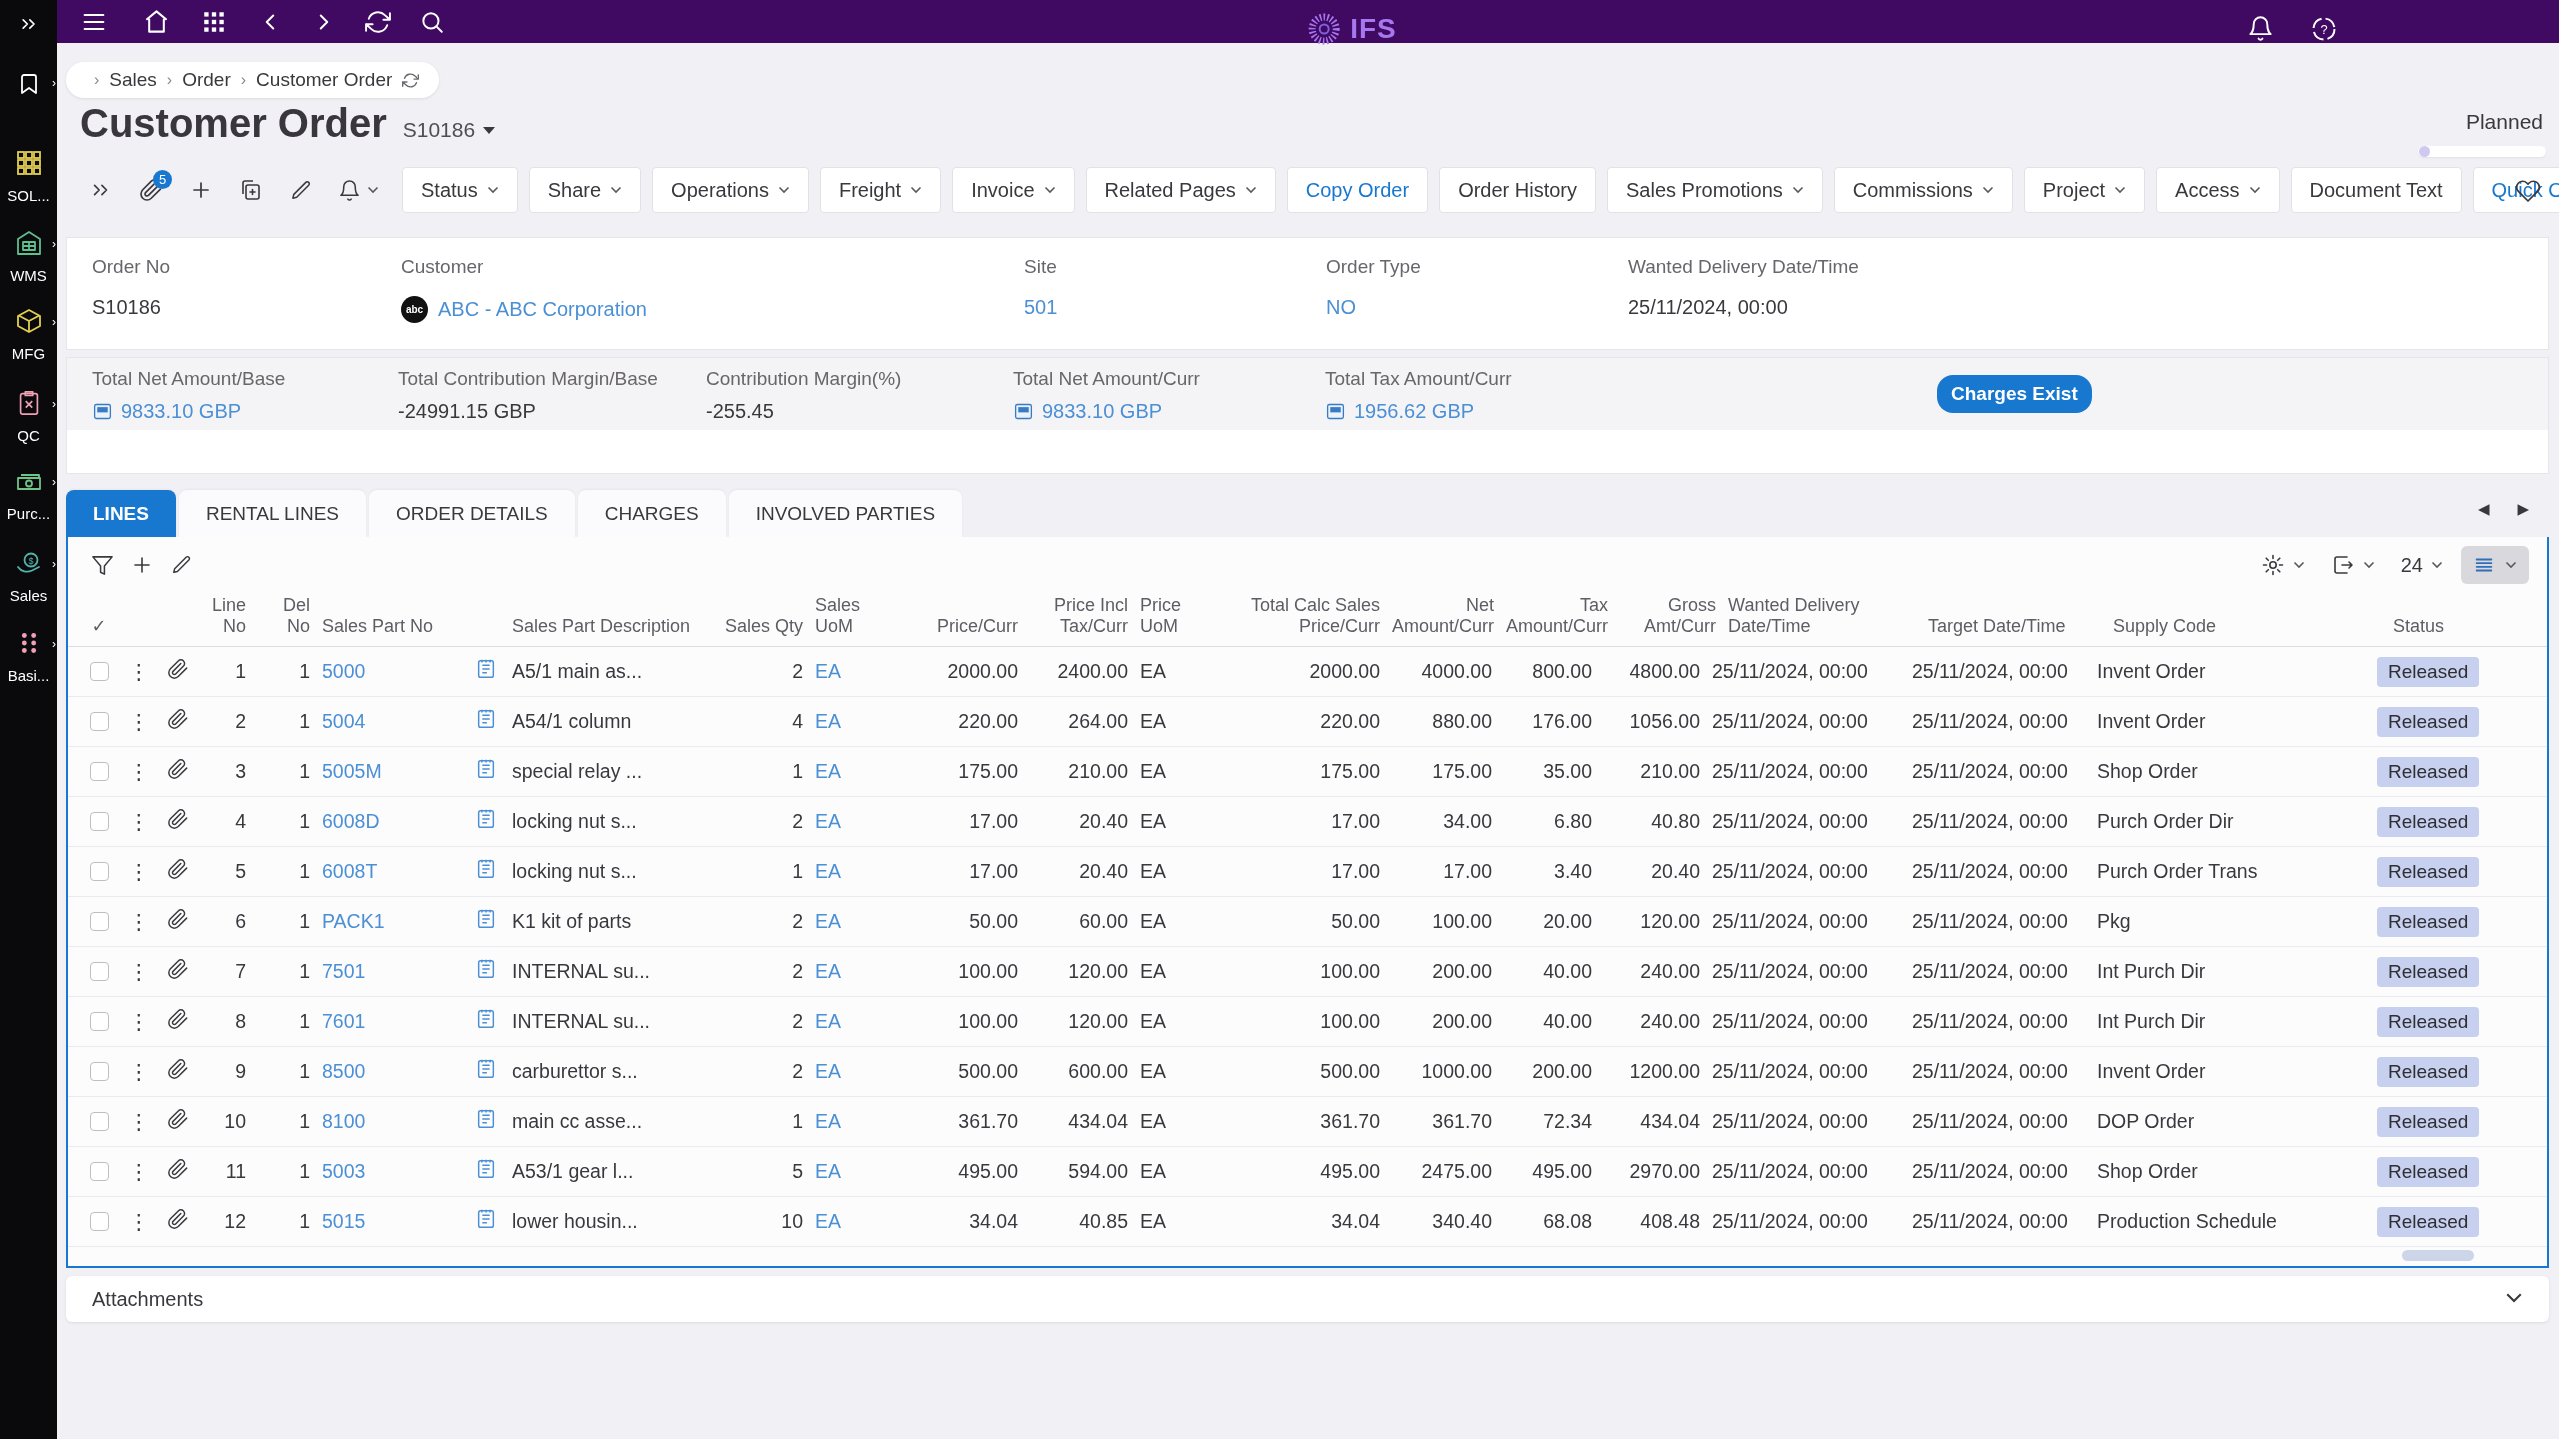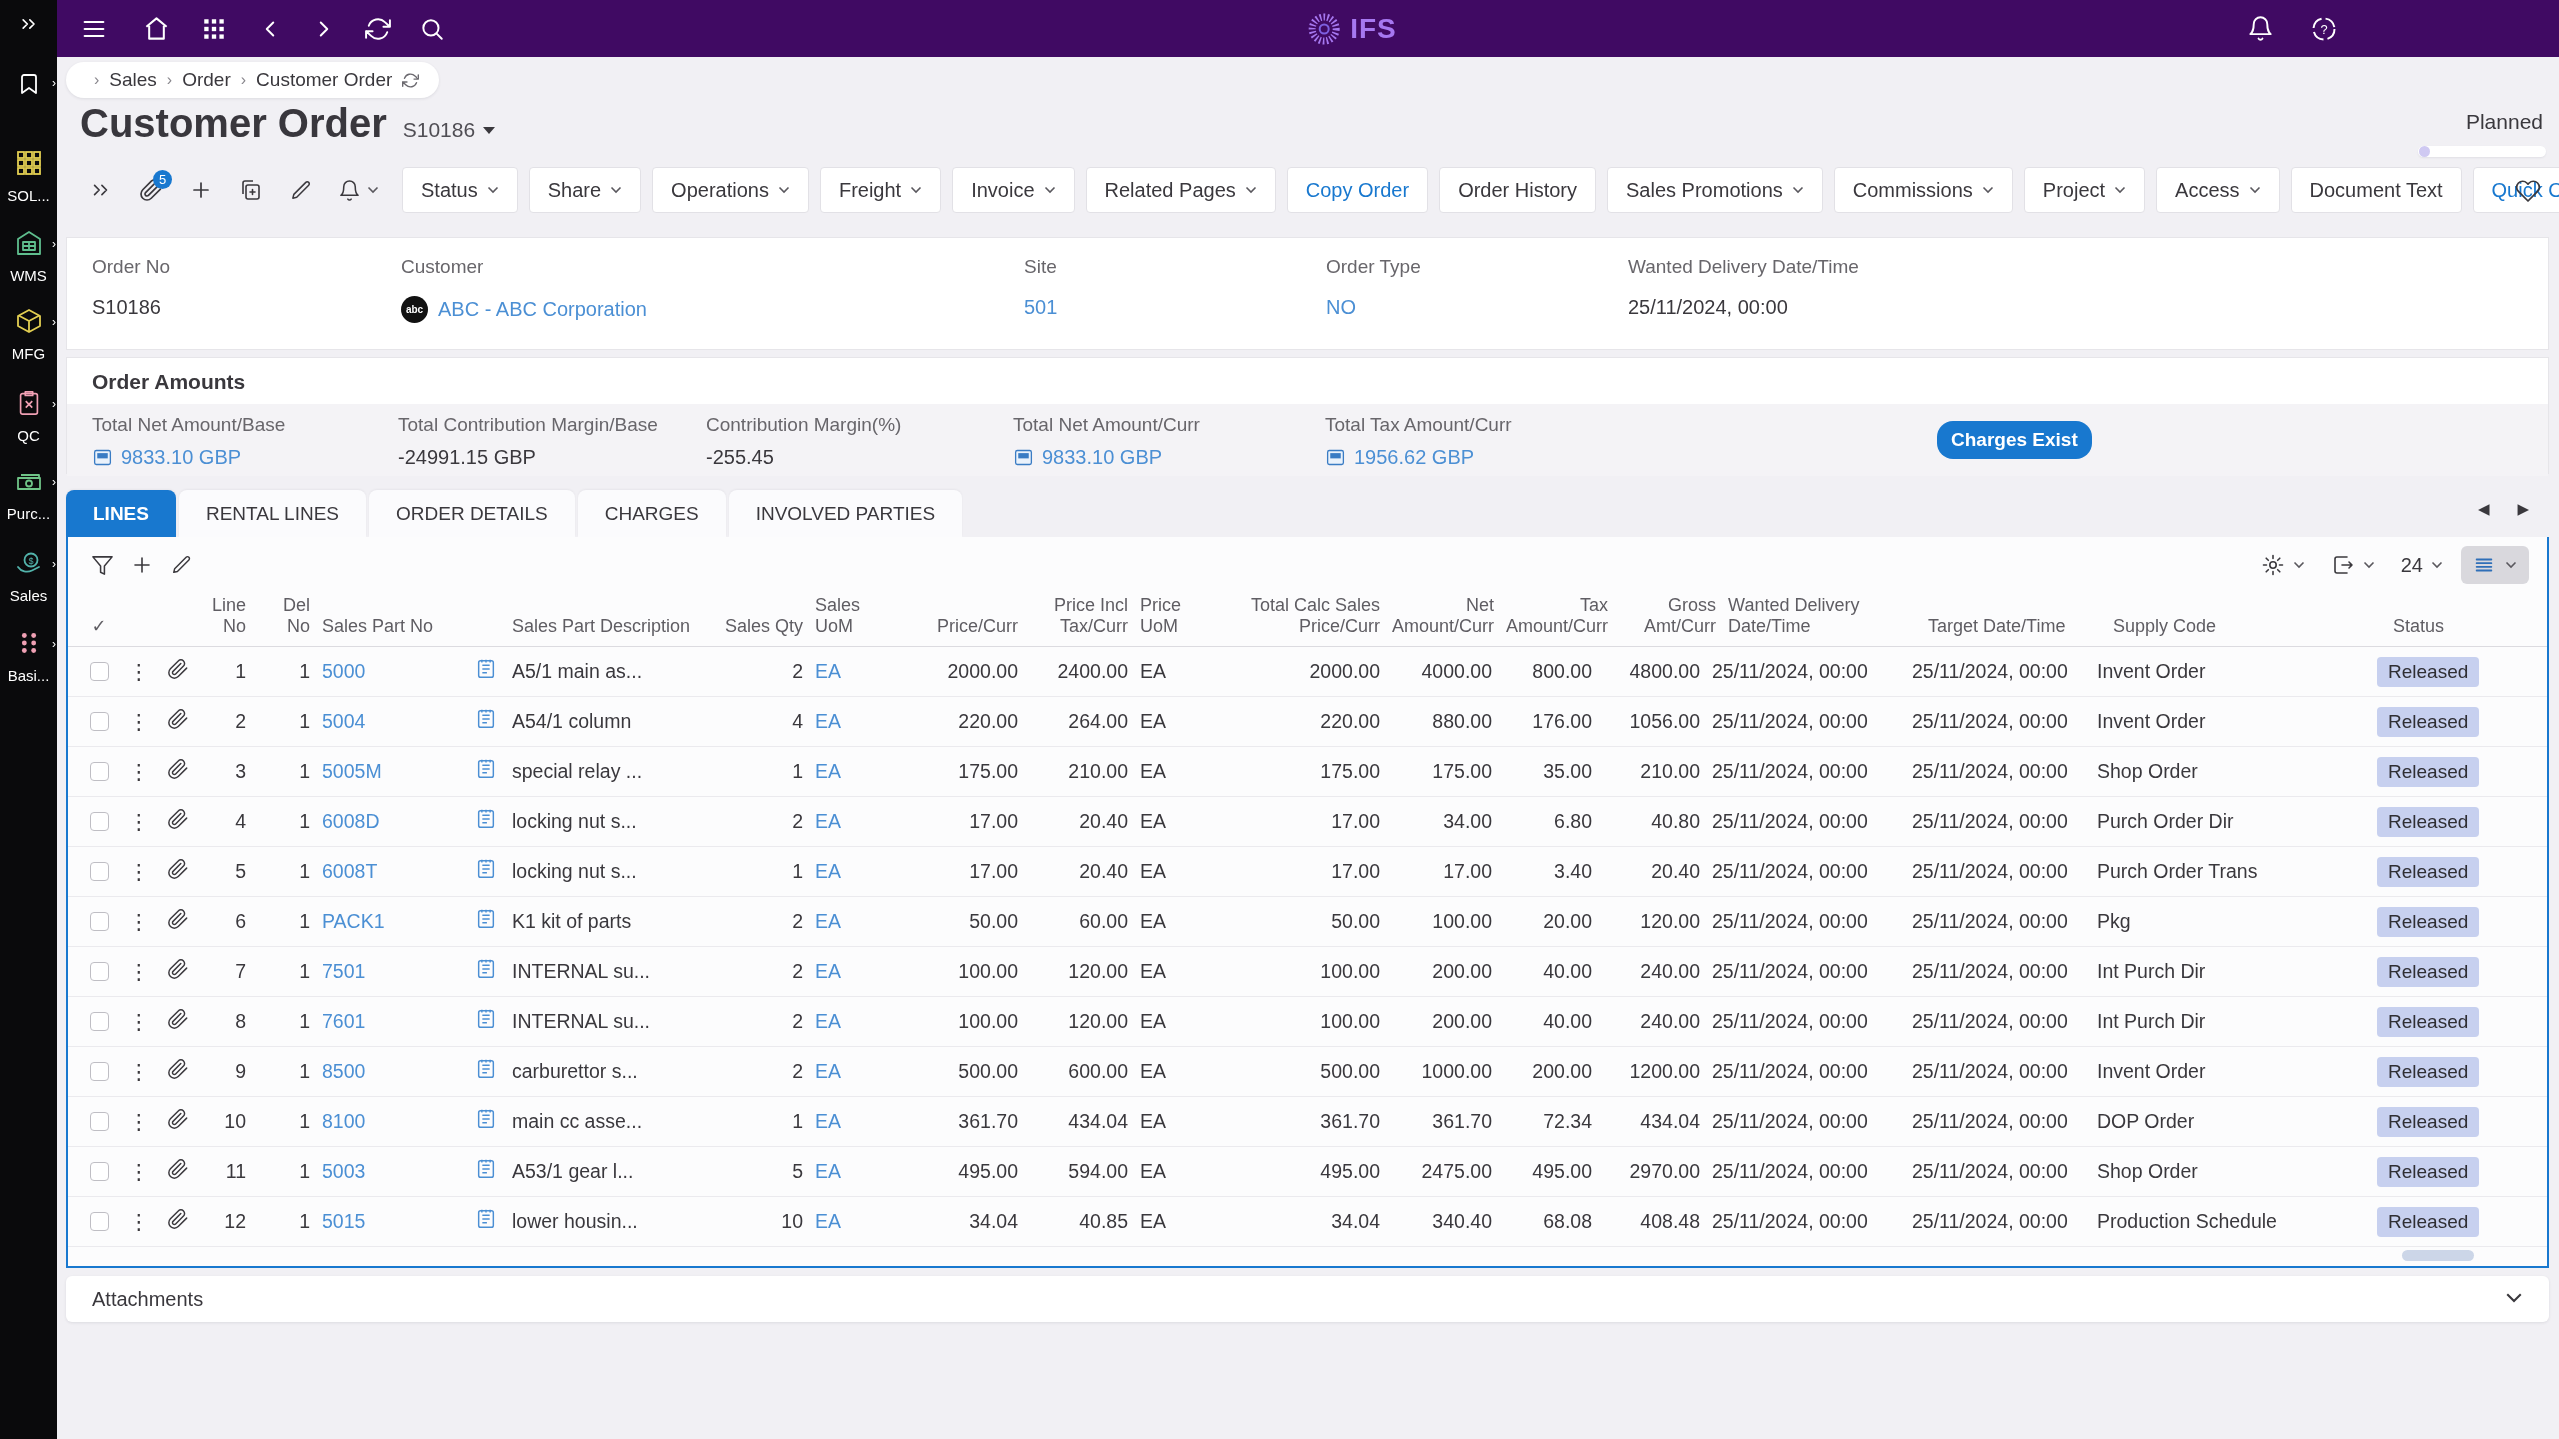--- a/index.html
+++ b/index.html
@@ -9,21 +9,21 @@
   
   .rail{position:absolute;left:0;top:0;width:57px;height:100%;background:#0a0a0c;z-index:30;}
   .rail-expand{position:absolute;left:0;top:14px;width:57px;text-align:center;color:#fff;}
   .rail-bookmark{position:absolute;left:0;top:72px;width:57px;display:flex;justify-content:center;}
   .rail-item{position:absolute;left:0;width:57px;display:flex;flex-direction:column;align-items:center;gap:5px;cursor:pointer;}
   .rail-item .lbl{color:#fff;font-size:15px;max-width:55px;overflow:hidden;white-space:nowrap;}
   .rail-chev{position:absolute;right:1px;top:9px;color:#fff;font-size:12px;}
   .rail-chev2{position:absolute;right:1px;top:4px;color:#fff;font-size:12px;}
 
   
-  .topbar{position:absolute;left:57px;right:0;top:0;height:57px;background:#400a63;display:flex;align-items:center;z-index:20;}
+  .topbar{position:absolute;left:57px;right:0;top:0;height:43px;background:#400a63;display:flex;align-items:center;z-index:20;}
   .topbar .ico{width:46px;height:46px;display:flex;align-items:center;justify-content:center;cursor:pointer;}
   .logo{position:absolute;left:50%;top:0;height:57px;display:flex;align-items:center;gap:8px;transform:translateX(-2%);}
   .logo-txt{color:#a678f0;font-size:28px;font-weight:bold;letter-spacing:1px;}
   .topbar-right{position:absolute;right:212px;top:0;height:57px;display:flex;align-items:center;gap:18px;}
 
   
   .crumbbar{position:absolute;left:66px;top:62px;height:36px;display:flex;align-items:center;}
   .crumb-pill{background:#fff;border-radius:18px;height:36px;display:flex;align-items:center;gap:10px;padding:0 20px 0 28px;box-shadow:0 1px 3px rgba(40,40,60,.10);font-size:19px;color:#3a383d;}
   .crumb-sep{color:#8a888e;font-size:16px;}
   .crumb-item{cursor:pointer;}
@@ -430,21 +430,20 @@
         <div>
           <div class="f-label">Wanted Delivery Date/Time</div>
           <div class="f-value">
             <span>25/11/2024, 00:00</span>
           </div>
         </div>
       </div>
   </div>
 
   <div class="amounts-card">
-    <div class="amounts-title">Order Amounts</div>
     <div class="amounts-strip">
       <div class="amounts-grid" id="amount-fields">
           <div>
             <div class="a-label">Total Net Amount/Base</div>
             <div class="a-value link">
               <svg width="21" height="21" viewBox="0 0 24 24">
                 <rect x="3" y="4" width="18" height="16" rx="2" fill="#eaf2fb" stroke="#3a7cc4" stroke-width="1.5"></rect>
                 <rect x="6" y="7" width="12" height="6" fill="#3a7cc4"></rect>
               </svg>
               <span>9833.10 GBP</span>

